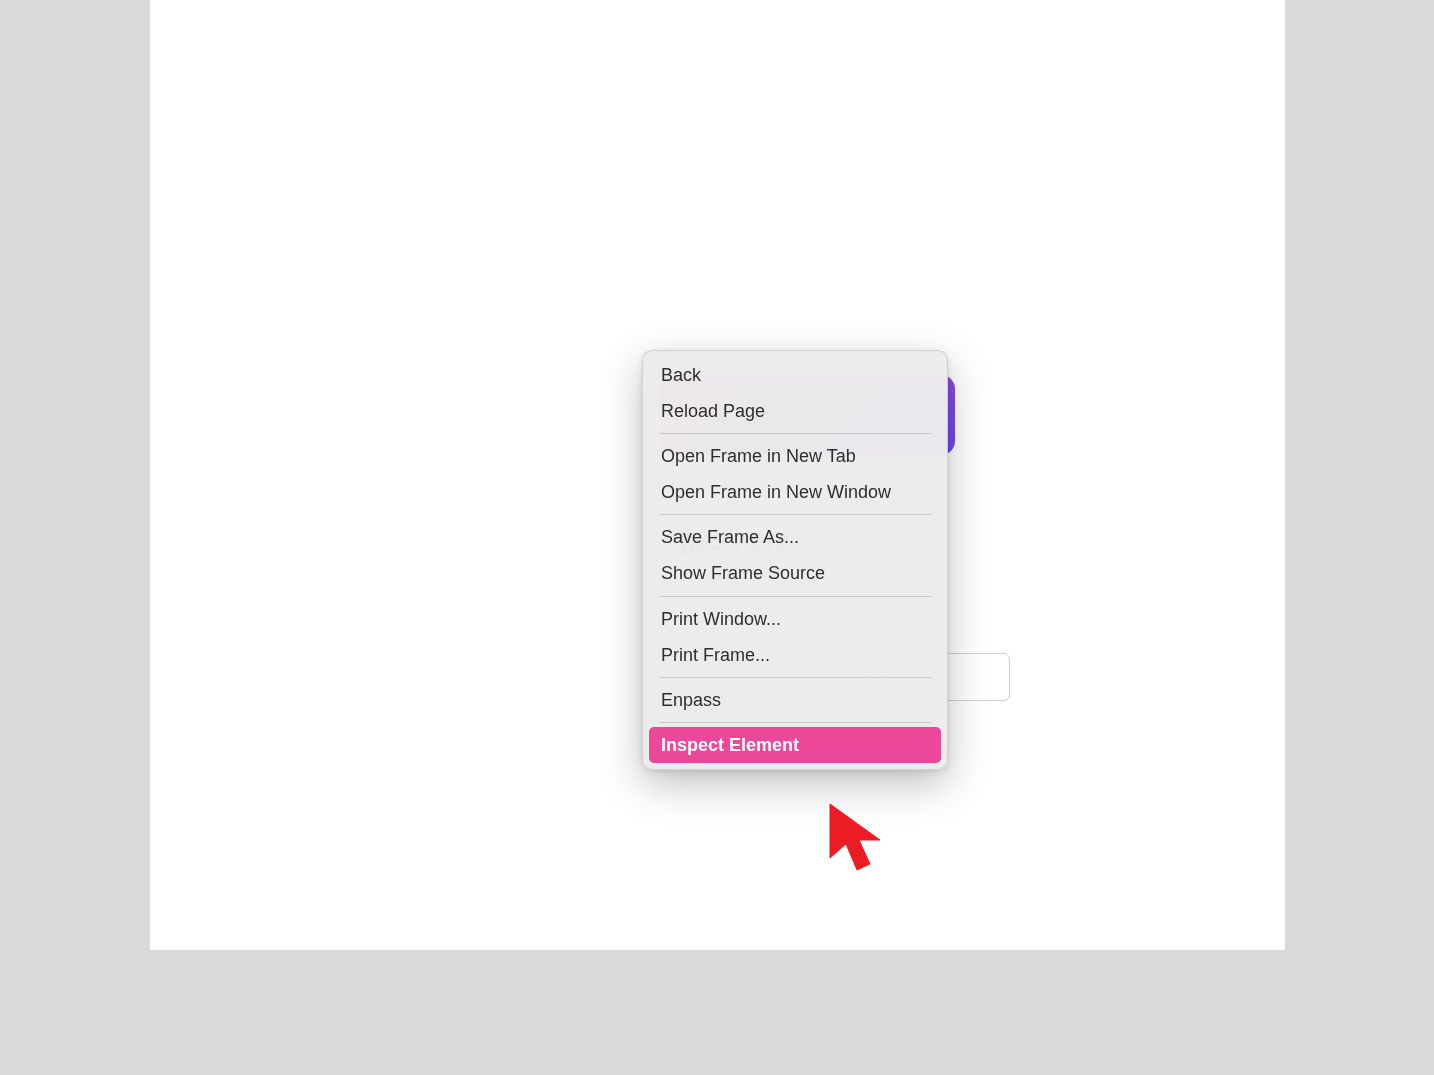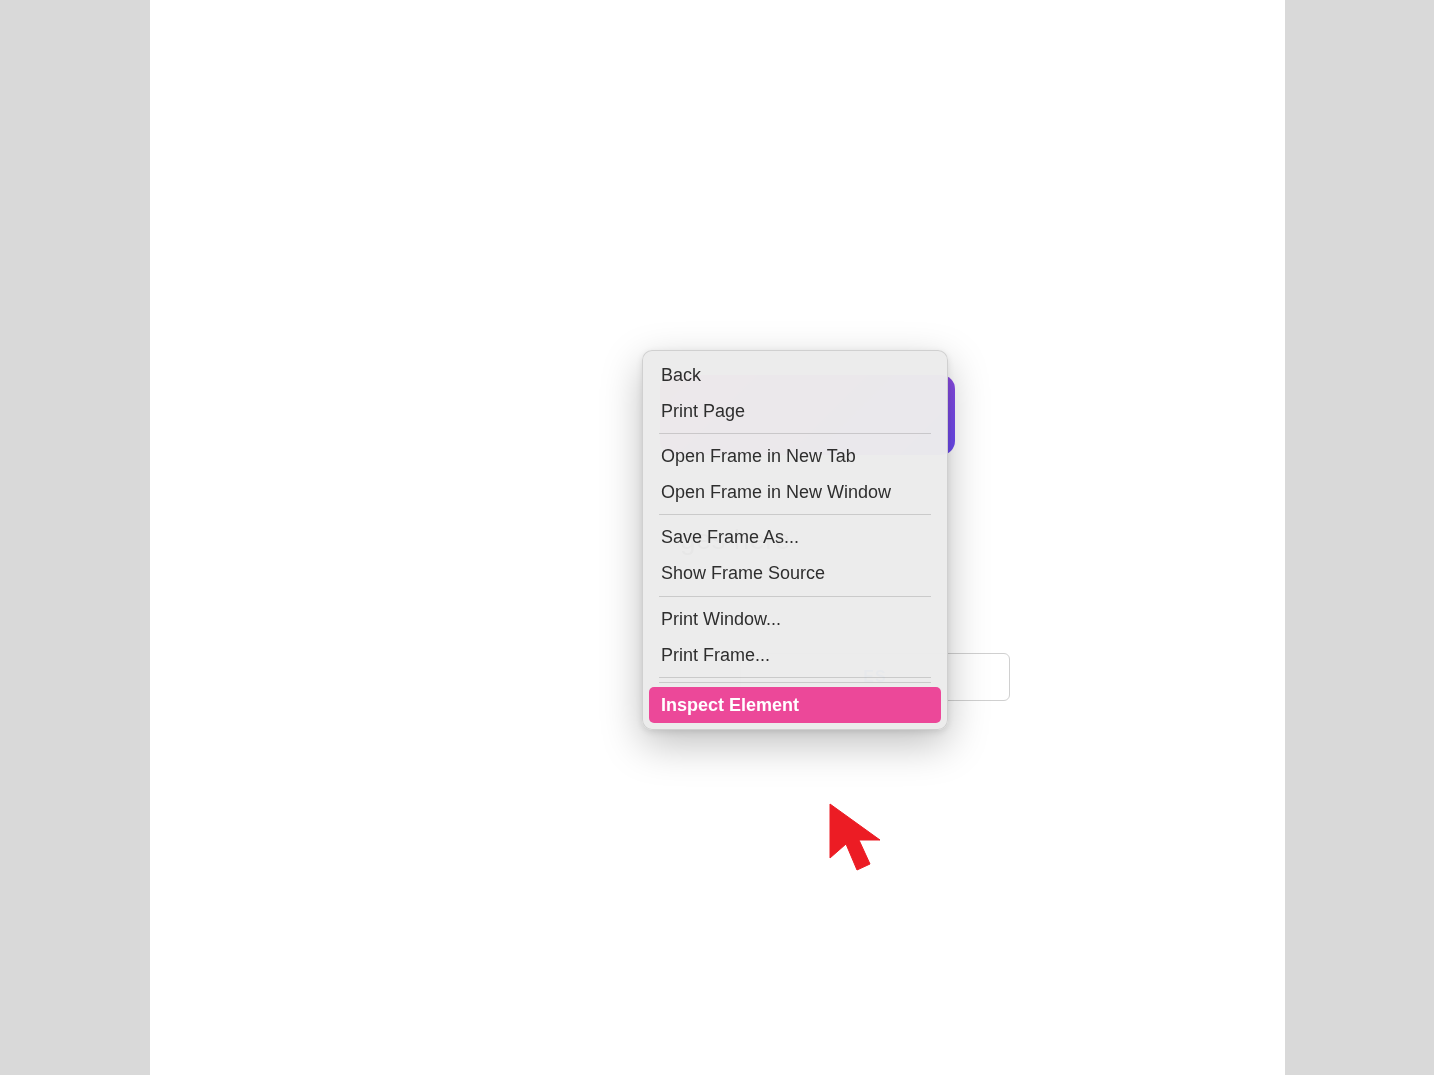--- a/index.html
+++ b/index.html
@@ -13,21 +13,21 @@
       background: #d9d9d9;
       font-family: -apple-system, BlinkMacSystemFont, "Segoe UI", Helvetica, Arial, sans-serif;
       position: relative;
       overflow: hidden;
     }
     .page-frame {
       position: absolute;
       left: 150px;
       top: 0;
       width: 1135px;
-      height: 1075px;
+      height: 950px;
       background: #ffffff;
     }
     .gradient-box {
       position: absolute;
       left: 510px;
       top: 375px;
       width: 295px;
       height: 80px;
       border-radius: 14px;
       background: linear-gradient(135deg, #fb4aa3 0%, #6a4bf4 100%);
@@ -107,31 +107,32 @@
   <div class="gradient-box"></div>
 
   <div class="bg-text">ges here</div>
 
   <div class="bg-button">
     <span>ES</span>
   </div>
 
   <div class="context-menu" id="context-menu">
       <div class="menu-item">Back</div>
-      <div class="menu-item">Print Page</div>
+      <div class="menu-item">Reload Page</div>
       <div class="menu-separator"></div>
       <div class="menu-item">Open Frame in New Tab</div>
       <div class="menu-item">Open Frame in New Window</div>
       <div class="menu-separator"></div>
       <div class="menu-item">Save Frame As...</div>
       <div class="menu-item">Show Frame Source</div>
       <div class="menu-separator"></div>
       <div class="menu-item">Print Window...</div>
       <div class="menu-item">Print Frame...</div>
       <div class="menu-separator"></div>
+      <div class="menu-item">Enpass</div>
       <div class="menu-separator"></div>
       <div class="menu-item highlighted">Inspect Element</div>
     </div>
 
   <div class="cursor-arrow">
     <svg viewBox="0 0 70 80">
       <path d="M6 4 L6 58 L22 44 L33 70 L46 64 L35 40 L56 40 Z" fill="#ec1c24" stroke="#ec1c24" stroke-width="1" stroke-linejoin="round"></path>
     </svg>
   </div>
 

